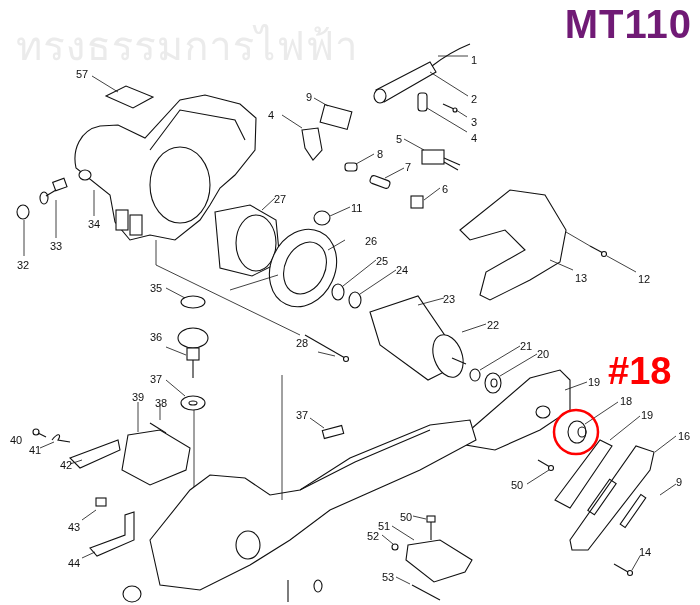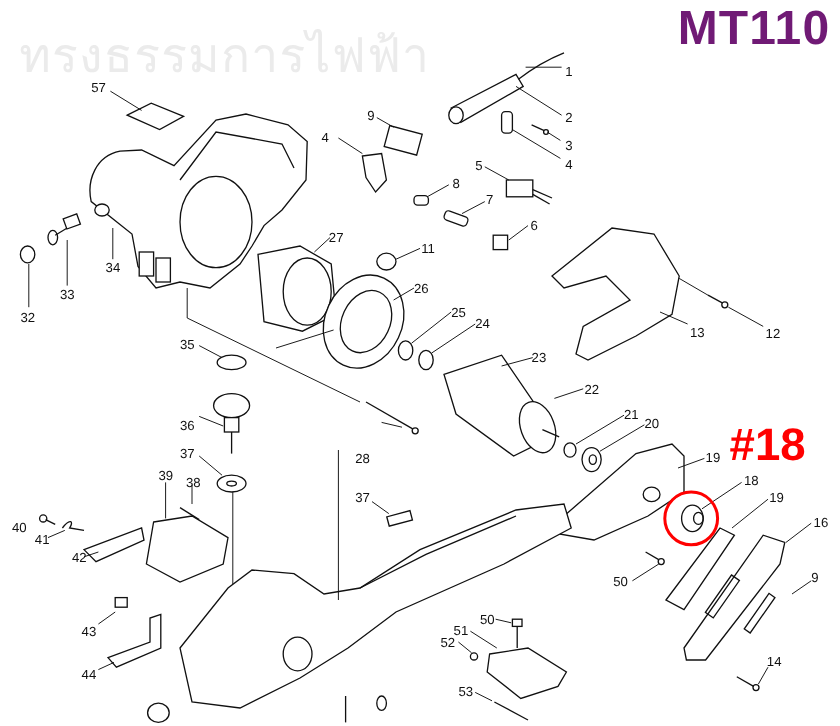--- a/index.html
+++ b/index.html
@@ -312,31 +312,31 @@
   <span class="lbl" style="left:678px;top:431px">16</span>
   <span class="lbl" style="left:641px;top:410px">19</span>
   <span class="lbl" style="left:620px;top:396px">18</span>
   <span class="lbl" style="left:588px;top:377px">19</span>
   <span class="lbl" style="left:537px;top:349px">20</span>
   <span class="lbl" style="left:520px;top:341px">21</span>
   <span class="lbl" style="left:487px;top:320px">22</span>
   <span class="lbl" style="left:443px;top:294px">23</span>
   <span class="lbl" style="left:396px;top:265px">24</span>
   <span class="lbl" style="left:376px;top:256px">25</span>
-  <span class="lbl" style="left:345px;top:236px">26</span>
+  <span class="lbl" style="left:365px;top:236px">26</span>
   <span class="lbl" style="left:274px;top:194px">27</span>
-  <span class="lbl" style="left:296px;top:378px">28</span>
+  <span class="lbl" style="left:296px;top:338px">28</span>
   <span class="lbl" style="left:296px;top:410px">37</span>
   <span class="lbl" style="left:511px;top:480px">50</span>
   <span class="lbl" style="left:76px;top:69px">57</span>
   <span class="lbl" style="left:17px;top:260px">32</span>
   <span class="lbl" style="left:50px;top:241px">33</span>
   <span class="lbl" style="left:88px;top:219px">34</span>
   <span class="lbl" style="left:150px;top:283px">35</span>
-  <span class="lbl" style="left:150px;top:350px">36</span>
+  <span class="lbl" style="left:150px;top:332px">36</span>
   <span class="lbl" style="left:150px;top:374px">37</span>
   <span class="lbl" style="left:155px;top:398px">38</span>
   <span class="lbl" style="left:132px;top:392px">39</span>
   <span class="lbl" style="left:10px;top:435px">40</span>
   <span class="lbl" style="left:29px;top:445px">41</span>
   <span class="lbl" style="left:60px;top:460px">42</span>
   <span class="lbl" style="left:68px;top:522px">43</span>
   <span class="lbl" style="left:68px;top:558px">44</span>
   <span class="lbl" style="left:400px;top:512px">50</span>
   <span class="lbl" style="left:378px;top:521px">51</span>

